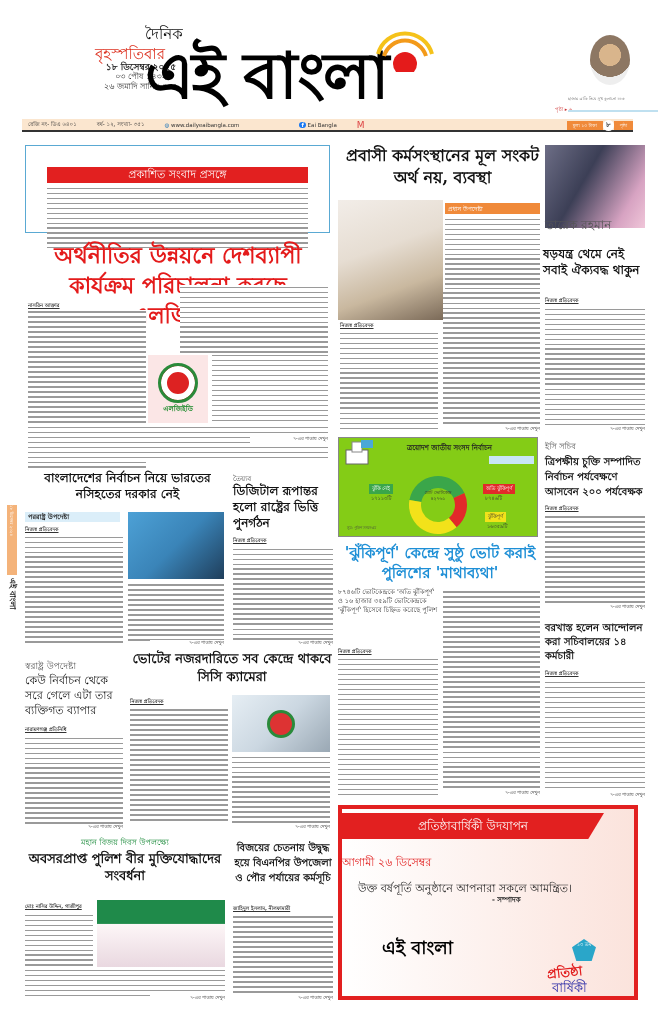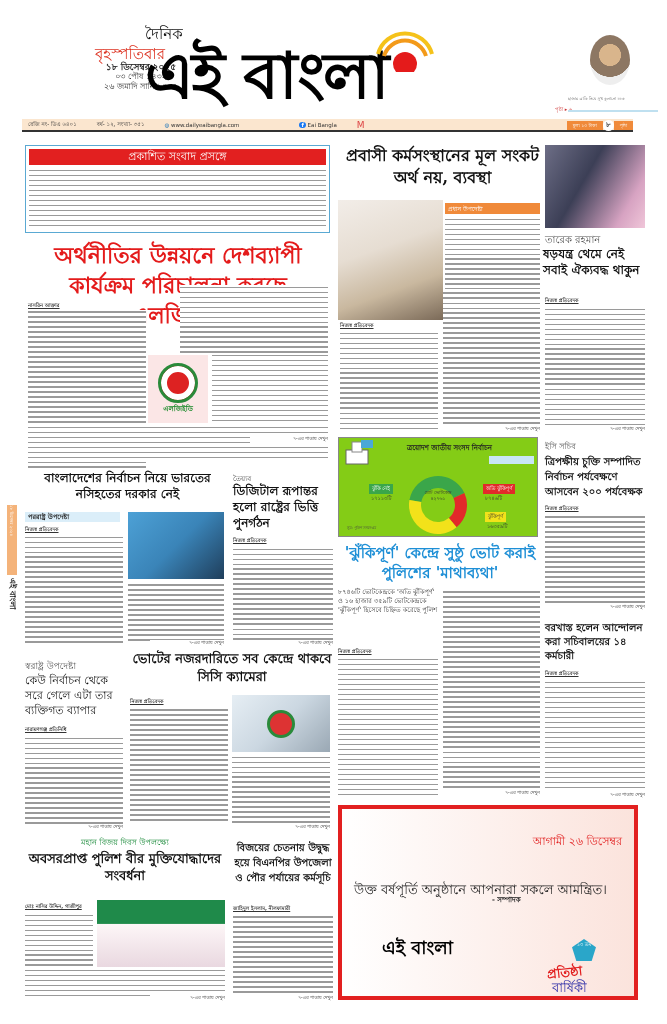--- a/index.html
+++ b/index.html
@@ -18,34 +18,34 @@
 #logo .main{position:absolute;left:0;top:14px;font-size:64px;font-weight:bold;letter-spacing:-2px;color:#000;font-family:"DejaVu Sans",sans-serif;line-height:80px}
 #avatar{left:590px;top:35px;width:40px;height:50px;border-radius:50%;background:radial-gradient(circle at 50% 40%,#d9b58c 0 30%,#8d7763 31% 60%,#eee 61%)}
 #ad-caption{left:568px;top:96px;font-size:4px;color:#555}
 #page-ref{left:555px;top:106px;font-size:5px;color:#c33}
 #info-bar{left:22px;top:119px;width:611px;height:13px;background:#fbe6cf;border-bottom:2px solid #333;font-size:5.5px;color:#333;display:flex;align-items:center;gap:20px;padding-left:6px}
 #info-bar .gm{color:#d44;font-size:9px}
 #pg-badge{position:absolute;right:0;top:0;height:12px;display:flex;align-items:center}
 #pg-badge .orange{background:#f08a3a;color:#fff;font-size:4.5px;padding:0 6px;height:9px;line-height:9px}
 #pg-badge .num{background:#fff;border-radius:50%;width:11px;height:11px;text-align:center;font-size:7px;line-height:11px;font-weight:bold}
 
-#notice{left:25px;top:145px;width:305px;height:88px;border:1.5px solid #5aa9d3;padding:3px}
+#notice{left:25px;top:145px;width:305px;height:88px;border:1.5px solid #5aa9d3;padding:21px}
 #notice .title{background:#e22020;color:#fff;text-align:center;font-size:11px;height:16px;line-height:16px}
 #notice .body{margin-top:3px;height:62px}
 
 #lged-head{left:28px;top:240px;width:300px;text-align:center;color:#e41b1b;font-size:22px;line-height:30px;font-family:"DejaVu Serif",serif;font-weight:bold}
 #lged-logo{left:148px;top:355px;width:60px;height:68px;background:#fbe6e6;display:flex;flex-direction:column;align-items:center;justify-content:center}
 #lged-logo .seal{width:40px;height:40px;border-radius:50%;border:3px solid #2a8a3a;background:#d22;box-shadow:inset 0 0 0 6px #fff}
 #lged-logo .lbl{font-size:7px;color:#1a8a2a;font-weight:bold;}
 
 #pravasi-head{left:345px;top:145px;width:195px;text-align:center;font-size:16px;line-height:22px}
 #yunus-photo{left:338px;top:200px;width:105px;height:120px;background:linear-gradient(160deg,#f2ede8 0%,#e6ddd2 40%,#c9b89f 70%,#7b6a58 100%)}
 #yunus-tag{left:445px;top:203px;width:95px;height:11px;background:#f08a3a;color:#fff;font-size:6px;line-height:11px;padding-left:3px}
 #tarek-photo{left:545px;top:145px;width:100px;height:83px;background:linear-gradient(120deg,#6d6e86 0%,#3c3f56 40%,#d7a3c2 80%,#f0c6d9 100%)}
-#tarek-name{left:545px;top:232px;font-size:10px;color:#555}
+#tarek-name{left:545px;top:216px;font-size:12px;color:#555}
 #tarek-head{left:543px;top:246px;width:100px;font-size:12px;line-height:16px}
 
 #vote-box{left:338px;top:437px;width:200px;height:100px;border:1.5px solid #888;background:#84cc16}
 #vote-box .t{position:absolute;left:68px;top:6px;font-size:7px;line-height:9px;text-align:center;font-weight:bold;color:#222}
 .vlabel{position:absolute;font-size:5px;color:#fff;padding:1px 3px}
 .vnum{position:absolute;font-size:5px;color:#333}
 #vote-src{position:absolute;left:8px;top:88px;font-size:3.5px;color:#444}
 #jhuki-head{left:340px;top:543px;width:200px;text-align:center;color:#1e8fd6;font-size:15px;line-height:20px;font-weight:bold}
 #jhuki-sub{left:338px;top:588px;width:100px;font-size:6.5px;line-height:9px;color:#333}
 
@@ -67,23 +67,23 @@
 #cc-photo{left:232px;top:695px;width:98px;height:57px;background:linear-gradient(135deg,#e6eef4 0%,#cbd7e1 50%,#9aa8b4 100%);display:flex;align-items:center;justify-content:center}
 #cc-photo .seal{width:28px;height:28px;border-radius:50%;background:#d33;border:3px solid #2a8a3a}
 
 #victory-kicker{left:25px;top:836px;width:200px;text-align:center;font-size:8px;color:#1a8a3a}
 #victory-head{left:25px;top:850px;width:200px;text-align:center;font-size:13px;line-height:17px;font-weight:bold}
 #victory-photo{left:97px;top:900px;width:128px;height:67px;background:linear-gradient(180deg,#1f8a4a 0%,#1f8a4a 35%,#fdf6f7 36%,#e9d8e0 100%)}
 #bnp-head{left:233px;top:840px;width:100px;text-align:center;font-size:10px;line-height:15px;font-weight:bold}
 
 #anniv{left:338px;top:805px;width:300px;height:195px;border:4px solid #e22020;background:linear-gradient(90deg,#fff 0%,#fbe3dc 100%)}
 #anniv .title{position:absolute;left:0;top:4px;width:262px;height:26px;background:#e22020;color:#fff;font-size:12px;line-height:26px;text-align:center;clip-path:polygon(0 0,100% 0,94% 100%,0 100%)}
-#anniv .date{position:absolute;left:0;top:24px;width:280px;text-align:right;font-size:11px;color:#e22020}
+#anniv .date{position:absolute;left:0;top:45px;width:280px;text-align:left;font-size:11px;color:#e22020}
 #anniv .l1{position:absolute;left:2px;top:60px;width:260px;text-align:center;font-size:7px;color:#222}
-#anniv .l2{position:absolute;left:5px;top:71px;width:260px;text-align:right;font-size:13px;color:#222}
+#anniv .l2{position:absolute;left:16px;top:71px;width:260px;text-align:left;font-size:11px;color:#222}
 #anniv .sig{position:absolute;left:150px;top:85px;font-size:7px;color:#222;font-weight:bold}
 #anniv .logo{position:absolute;left:40px;top:125px;font-size:18px;font-weight:bold;color:#000}
 #anniv .badge{position:absolute;left:230px;top:130px;width:24px;height:22px;background:#2aa6c9;clip-path:polygon(50% 0,100% 38%,82% 100%,18% 100%,0 38%);color:#fff;font-size:5px;text-align:center;line-height:11px}
 #anniv .proti{position:absolute;left:205px;top:157px;font-size:13px;font-weight:bold;color:#e22020;line-height:14px;transform:rotate(-6deg)}
 #anniv .barshiki{position:absolute;left:210px;top:172px;font-size:13px;font-weight:normal;color:#2a2aa6;line-height:14px}
 </style>
 </head>
 <body>
 
 <div class="abs" id="day">বৃহস্পতিবার</div>
@@ -237,20 +237,21 @@
 <div class="abs" id="victory-photo"></div>
 <div class="abs lines" style="left:25px;top:968px;width:200px;height:30px"></div>
 <div class="abs cont" style="left:150px;top:995px;width:75px;background:#fff">৭-এর পাতায় দেখুন</div>
 
 <div class="abs hd-black" id="bnp-head">বিজয়ের চেতনায় উদ্বুদ্ধ হয়ে বিএনপির উপজেলা ও পৌর পর্যায়ের কর্মসূচি</div>
 <div class="abs byline" style="left:233px;top:905px">জাহিদুল ইসলাম, নীলফামারী</div>
 <div class="abs lines" style="left:233px;top:915px;width:100px;height:80px"></div>
 <div class="abs cont" style="left:258px;top:995px;width:75px">৭-এর পাতায় দেখুন</div>
 
 <div class="abs" id="anniv">
+  <div class="title">প্রতিষ্ঠাবার্ষিকী উদযাপন</div>
   <div class="date">আগামী ২৬ ডিসেম্বর</div>
   <div class="l2">উক্ত বর্ষপূর্তি অনুষ্ঠানে আপনারা সকলে আমন্ত্রিত।</div>
   <div class="sig">- সম্পাদক</div>
   <div class="logo">এই বাংলা</div>
   <div class="badge">১৩ তম</div>
   <div class="proti">প্রতিষ্ঠা</div>
   <div class="barshiki">বার্ষিকী</div>
 </div>
 
 </body></html>

